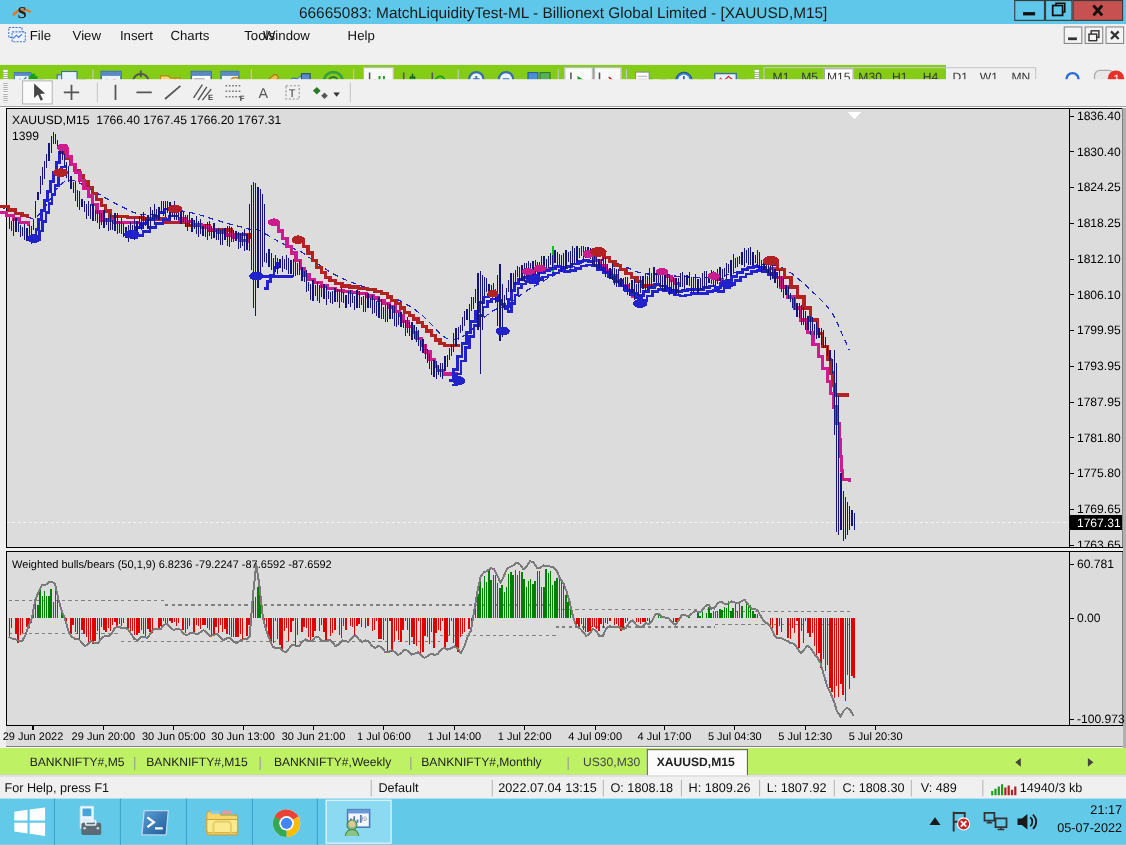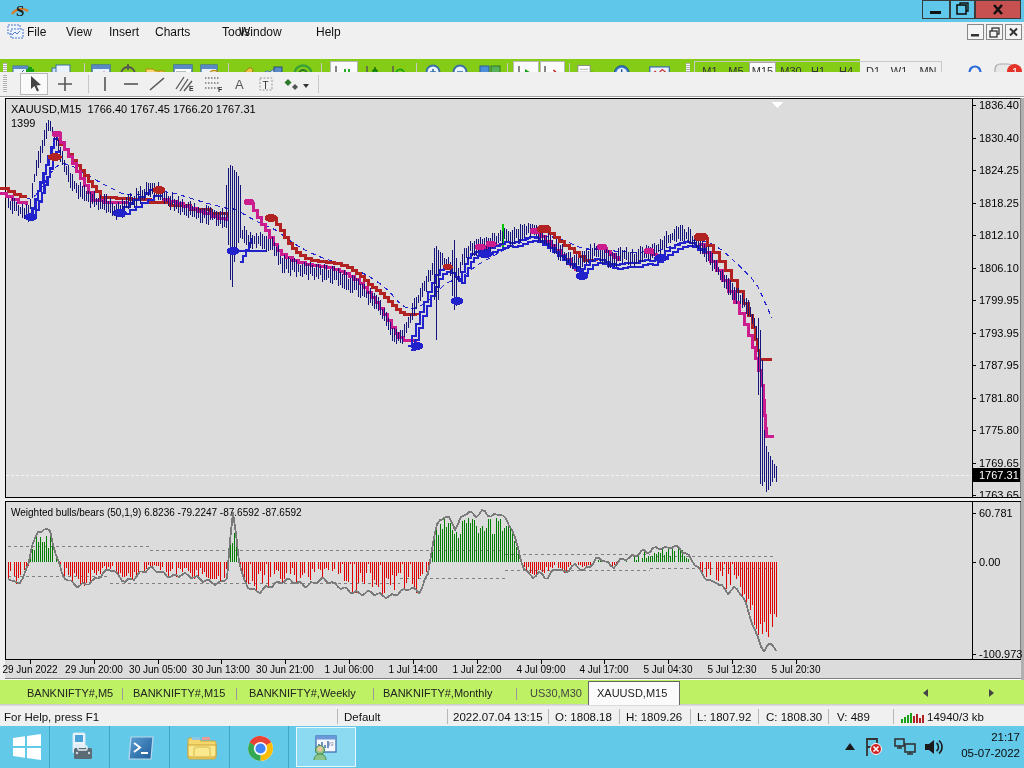--- a/index.html
+++ b/index.html
@@ -29,20 +29,21 @@
 #taskbar{position:absolute;left:0;top:726px;width:1024px;height:42px;background:#63c9e9}
 .tcell{position:absolute;top:0;height:42px;border-right:1px solid #3aa6c9}
 text{user-select:none}
 </style></head><body>
 
 <div id="titlebar">
  <svg class="abs" style="left:10px;top:2px" width="20" height="18" viewBox="0 0 20 18">
   <path d="M2 12 C6 6 14 6 18 9" stroke="#e07820" stroke-width="2.2" fill="none"></path>
   <text x="6" y="14" font-size="15" font-weight="bold" font-family="Liberation Serif,serif" fill="#222">S</text>
  </svg>
+ <div class="ttext">66665083: MatchLiquidityTest-ML - Billionext Global Limited - [XAUUSD,M15]</div>
  <div class="wbtn" style="left:922px;width:28px">
    <svg width="26" height="17">
         <rect x="7" y="10" width="11" height="3" fill="#111"></rect>
       </svg></div>
  <div class="wbtn" style="left:950px;width:25px">
    <svg width="23" height="17">
         <rect x="6" y="4" width="9" height="9" fill="none" stroke="#111" stroke-width="1.6"></rect>
         <path d="M9 4 V2 H17 V10 H15" fill="none" stroke="#111" stroke-width="1.4"></path>
       </svg></div>
  <div class="wbtn" style="left:975px;width:46px;background:#c75050">
@@ -407,21 +408,21 @@
  <div class="tabsep" style="left:122px"></div>
  <div class="tab" style="left:133px">BANKNIFTY#,M15</div>
  <div class="tabsep" style="left:236px"></div>
  <div class="tab" style="left:249px">BANKNIFTY#,Weekly</div>
  <div class="tabsep" style="left:373px"></div>
  <div class="tab" style="left:383px">BANKNIFTY#,Monthly</div>
  <div class="tabsep" style="left:516px"></div>
  <div class="tab" style="left:530px;color:#444">US30,M30</div>
  <div class="abs" style="left:588px;top:1px;width:92px;height:24px;background:#fbfbfb;
    border:1px solid #666;border-bottom:none"></div>
- <div class="tab" style="left:597px;font-weight:400">XAUUSD,M15</div>
+ <div class="tab" style="left:597px;font-weight:700">XAUUSD,M15</div>
  <svg class="abs" style="left:921px;top:8px" width="10" height="10">
       <path d="M7 1 L2 5 L7 9 Z" fill="#444"></path>
     </svg>
  <svg class="abs" style="left:986px;top:8px" width="10" height="10">
       <path d="M3 1 L8 5 L3 9 Z" fill="#444"></path>
     </svg>
 </div>
 
 <div id="statusbar">
  <div class="st" style="left:4px">For Help, press F1</div>

